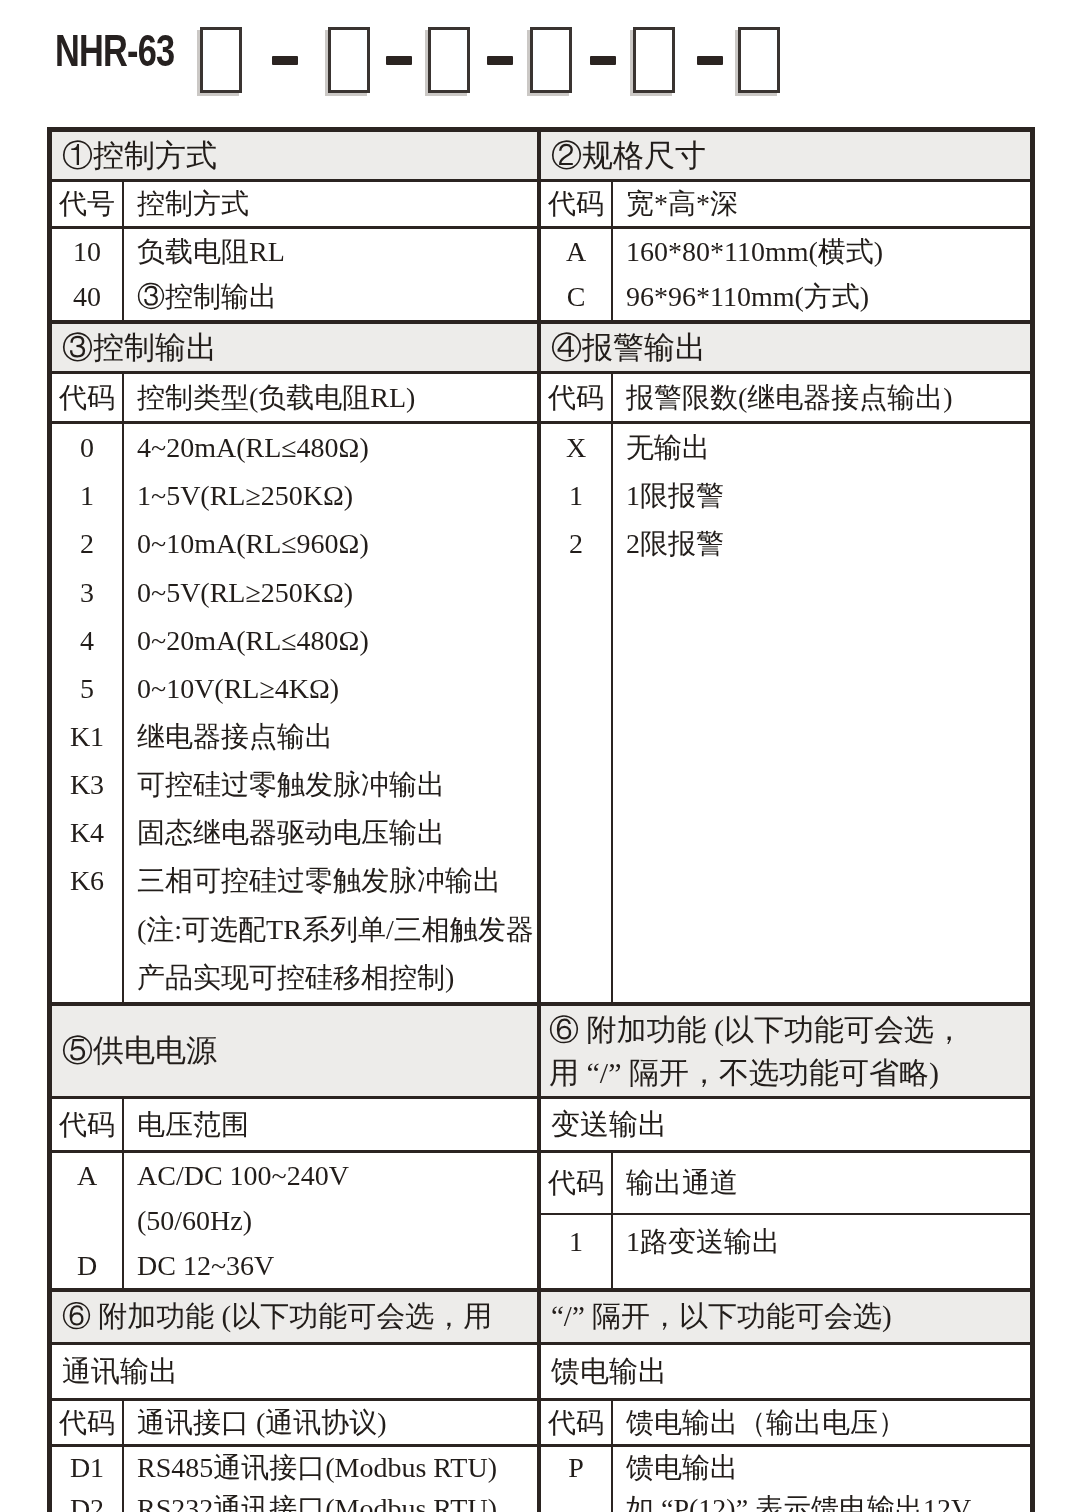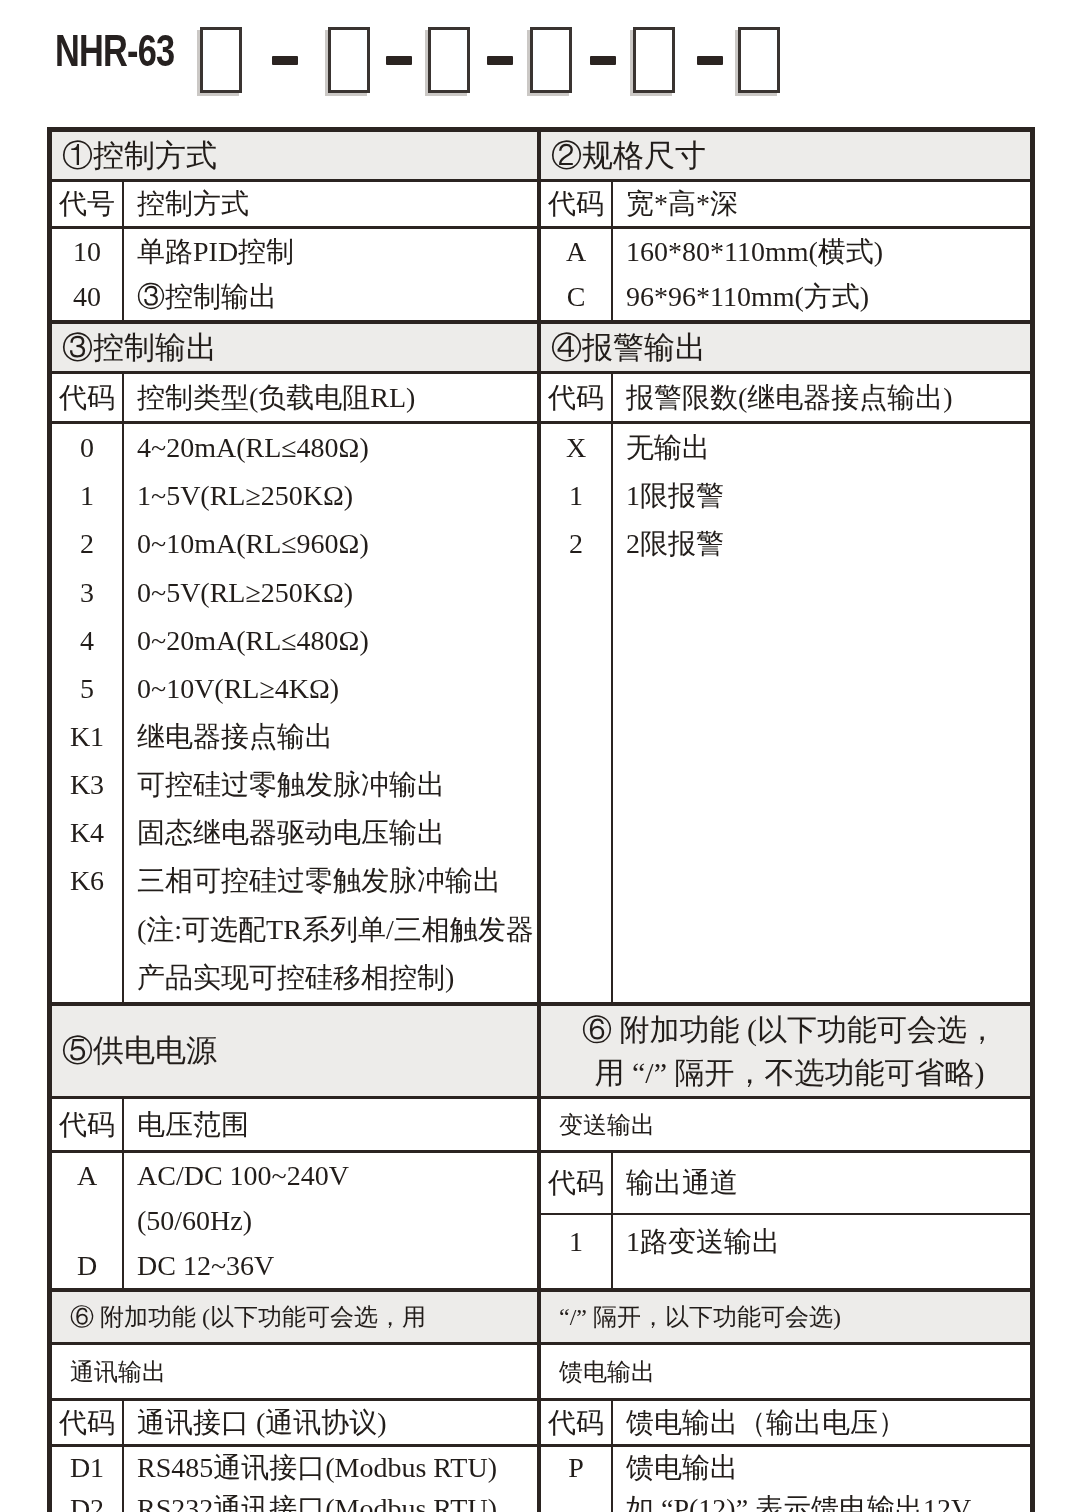--- a/index.html
+++ b/index.html
@@ -39,28 +39,28 @@
   .tbl{
     position:absolute;left:47px;top:95px;width:988px;height:1410px;
     border:5px solid var(--bd);background:#fff;
     display:flex;flex-direction:column;margin-top:32px;
   }
   .r{display:flex;flex:none;border-bottom:3px solid var(--bd);}
   .r.thick{border-bottom-width:4px;}
   .r.last{border-bottom:none;flex:1;}
   .hd{background:var(--hd);}
   .half-l{width:485px;flex:none;display:flex;}
-  .half-r{flex:1;border-left:4px solid var(--bd);display:flex;text-align:center;}
+  .half-r{flex:1;border-left:4px solid var(--bd);display:flex;}
   .title{flex:1;display:flex;align-items:center;padding-left:10px;font-size:31px;}
   .code{
     width:72px;flex:none;border-right:2px solid var(--bd);
     display:flex;align-items:center;justify-content:center;font-size:28px;
   }
   .desc{flex:1;display:flex;align-items:center;padding-left:13px;font-size:28px;}
-  .full{flex:1;display:flex;align-items:center;padding-left:18px;font-size:24px;border-radius:8px;}
+  .full{flex:1;display:flex;align-items:center;padding-left:10px;font-size:29px;border-radius:8px;}
   .codelines{width:72px;flex:none;border-right:2px solid var(--bd);display:flex;flex-direction:column;}
   .desclines{flex:1;display:flex;flex-direction:column;}
   .ln{display:flex;align-items:center;font-size:28px;}
   .codelines .ln{justify-content:center;}
   .desclines .ln{padding-left:13px;}
   .h48 .ln{height:48.16px;}
   .h46 .ln{height:46px;}
   .h45 .ln{height:45px;}
   .h42 .ln{height:41px;}
   .twolines{flex:1;display:flex;flex-direction:column;justify-content:center;padding-left:8px;}
@@ -110,21 +110,21 @@
     </div>
   </div>
 
   <div class="r thick" style="height:95px">
     <div class="half-l">
       <div class="codelines h46">
         <div class="ln">10</div>
         <div class="ln">40</div>
       </div>
       <div class="desclines h46">
-        <div class="ln">单路PID控制</div>
+        <div class="ln">负载电阻RL</div>
         <div class="ln">③控制输出</div>
       </div>
     </div>
     <div class="half-r">
       <div class="codelines h46">
         <div class="ln">A</div>
         <div class="ln">C</div>
       </div>
       <div class="desclines h46">
         <div class="ln">160*80*110mm(横式)</div>

